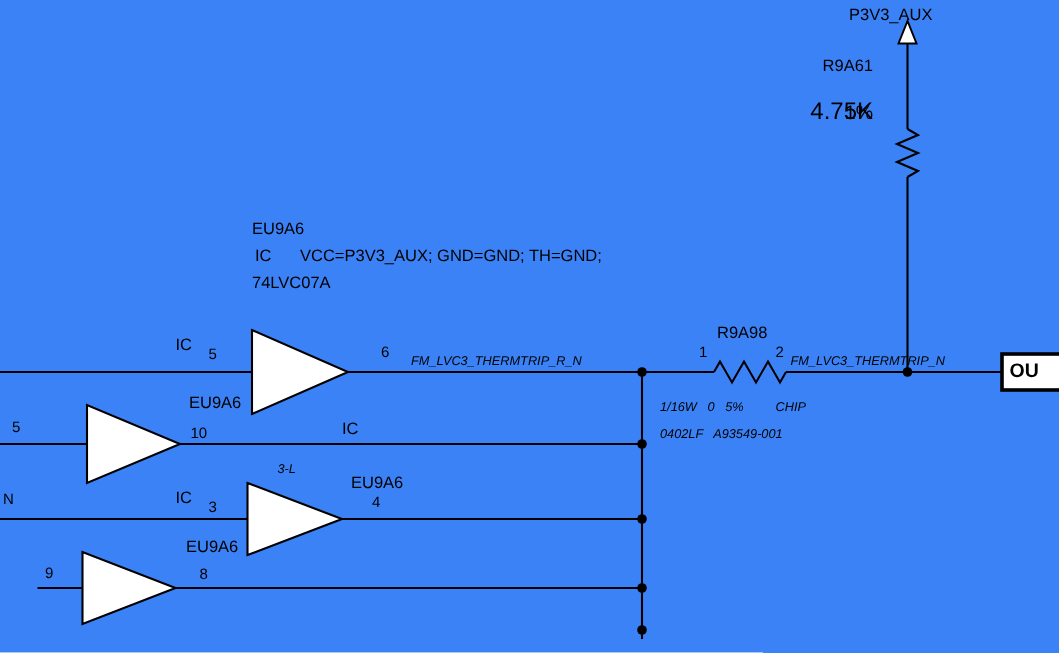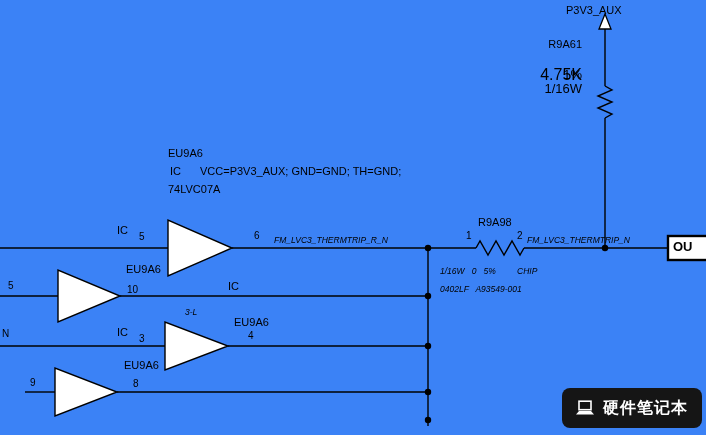--- a/index.html
+++ b/index.html
@@ -67,21 +67,20 @@
       <circle cx="605" cy="248" r="3.2"></circle>
     </g>
 
     <rect x="668" y="236" width="46" height="24" fill="#fff" stroke="#000" stroke-width="2.4"></rect>
   </svg>
 
   <div class="lbl" style="left:566px; top:4px;">P3V3_AUX</div>
   <div class="lbl rt" style="top:38px;">R9A61</div>
   <div class="lbl rt big" style="top:66px;">4.75K</div>
   <div class="lbl rt med" style="top:68px;">1%</div>
-  <div class="lbl rt med" style="top:82px;">1/16W</div>
 
   <div class="lbl" style="left:168px; top:147px;">EU9A6</div>
   <div class="lbl" style="left:170px; top:165px;">IC</div>
   <div class="lbl" style="left:200px; top:165px;">VCC=P3V3_AUX; GND=GND; TH=GND;</div>
   <div class="lbl" style="left:168px; top:183px;">74LVC07A</div>
 
   <div class="lbl" style="left:117px; top:224px;">IC</div>
   <div class="lbl pin" style="left:139px; top:231px;">5</div>
   <div class="lbl pin" style="left:254px; top:230px;">6</div>
   <div class="lbl sm" style="left:274px; top:236px;">FM_LVC3_THERMTRIP_R_N</div>
@@ -105,23 +104,14 @@
   <div class="lbl" style="left:478px; top:216px;">R9A98</div>
   <div class="lbl pin" style="left:466px; top:230px;">1</div>
   <div class="lbl pin" style="left:517px; top:230px;">2</div>
   <div class="lbl sm" style="left:527px; top:236px;">FM_LVC3_THERMTRIP_N</div>
   <div class="lbl sm" style="left:440px; top:267px;">1/16W   0   5%</div>
   <div class="lbl sm" style="left:517px; top:267px;">CHIP</div>
   <div class="lbl sm" style="left:440px; top:285px;">0402LF   A93549-001</div>
 
   <div class="lbl med bold" style="left:673px; top:240px;">OU</div>
 
-  <div class="wm">
-    <span style="display:flex;">
-      <svg width="22" height="17" viewBox="0 0 22 17">
-        <rect x="5" y="1.2" width="12" height="8.5" fill="none" stroke="#fff" stroke-width="1.6"></rect>
-        <path d="M2 14.5 L20 14.5 L17 11 L5 11 Z" fill="#fff"></path>
-      </svg>
-    </span>
-    <span class="wm-text">硬件笔记本</span>
-  </div>
 
 </div>
 
 </body></html>

